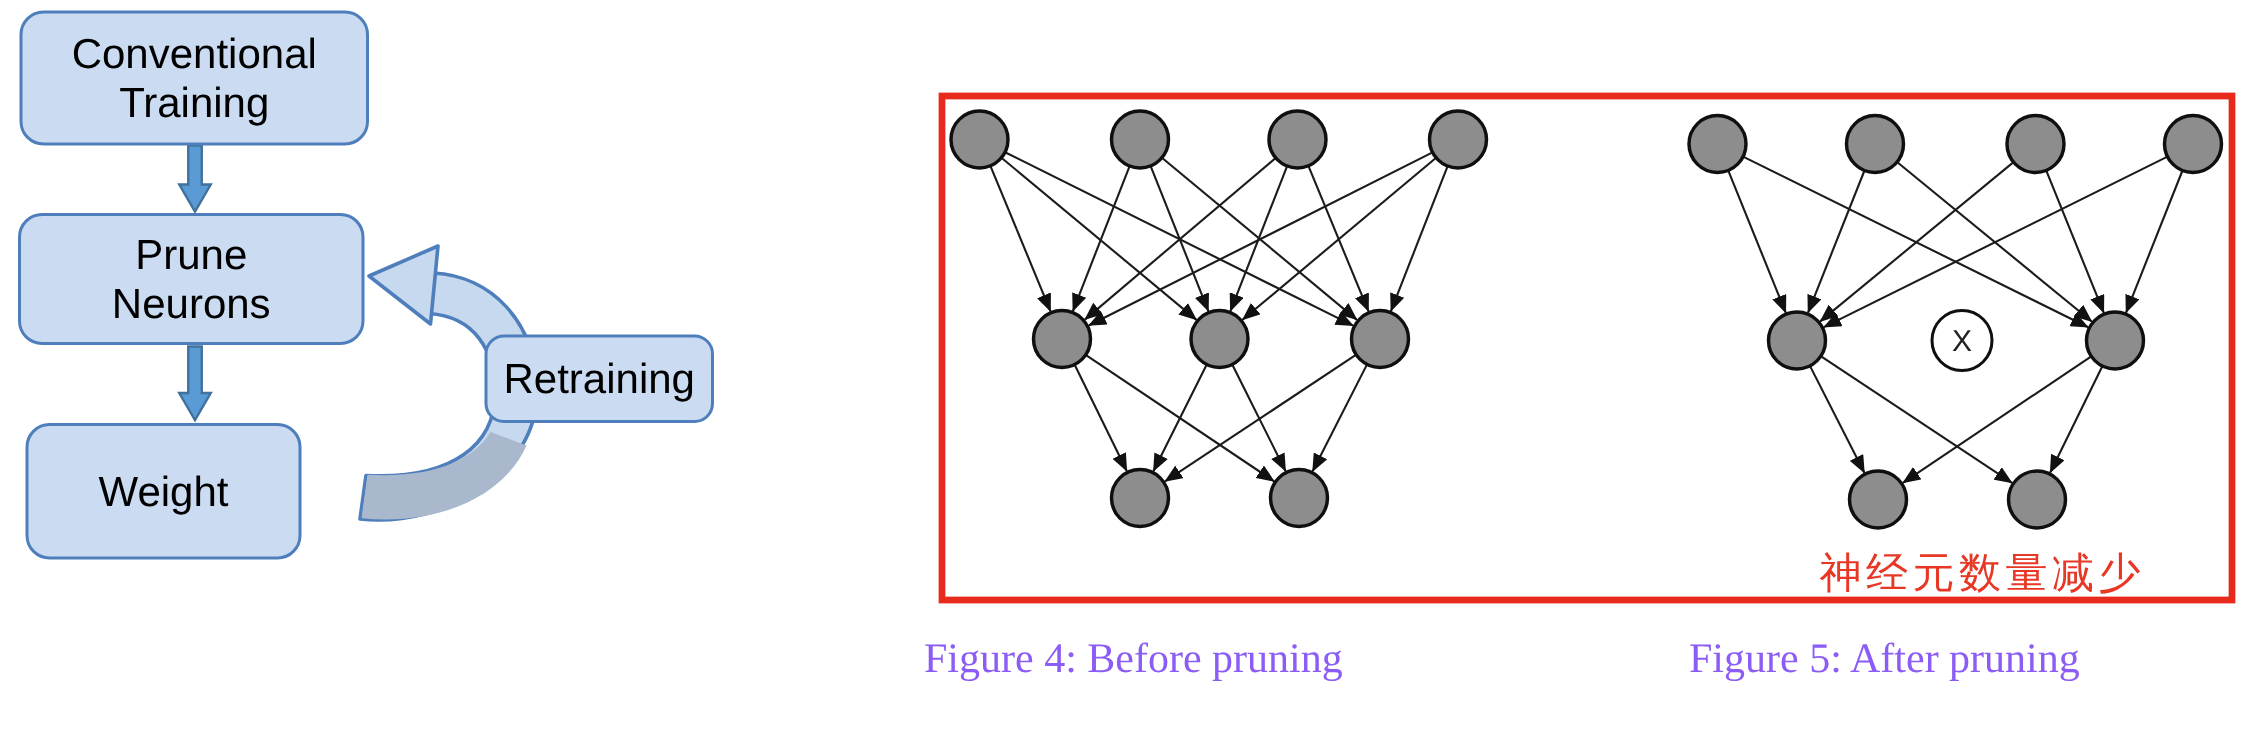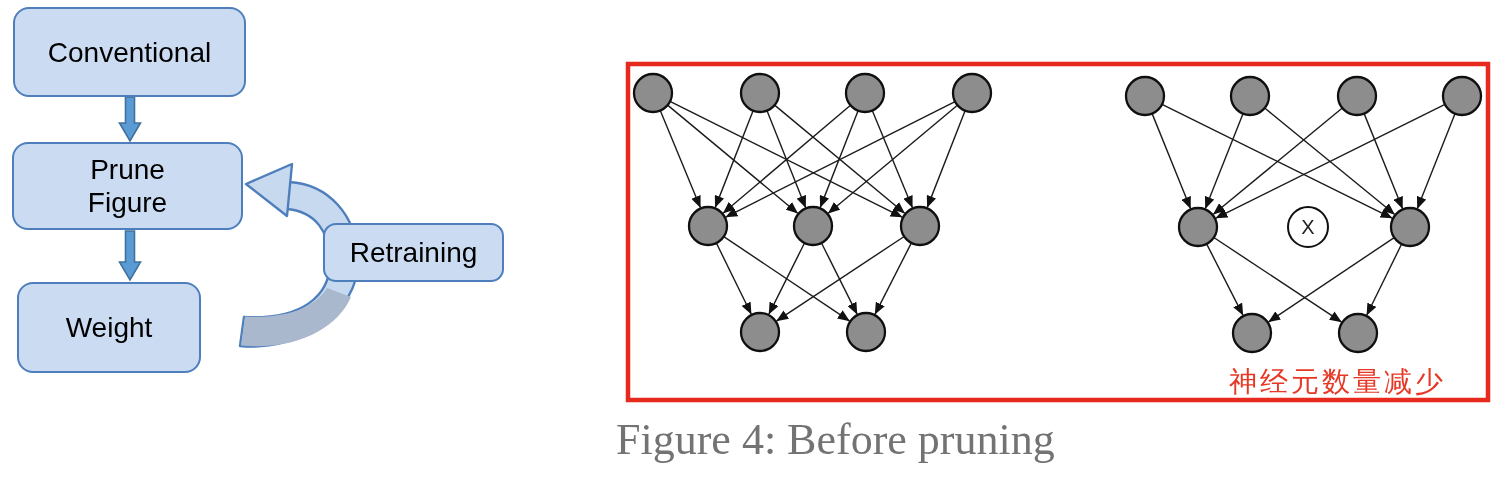--- a/index.html
+++ b/index.html
@@ -10,22 +10,22 @@
   #vector-layer{position:absolute;left:0;top:0;width:1506px;height:500px;}
   .fbox{
     position:absolute;display:flex;flex-direction:column;align-items:center;justify-content:center;
     background:var(--box-fill,#cbdcf2);
     border:2.6px solid var(--box-border,#4e7fbc);
     border-radius:16px;box-sizing:border-box;
     color:#000;font-size:28px;line-height:33px;text-align:center;
   }
   .fbox.small{border-radius:13px;}
   .caption{
-    position:absolute;color:#737373;font-family:"Liberation Serif",serif;
-    font-size:44px;line-height:39px;white-space:pre;
+    position:absolute;color:#8b5cf6;font-family:"Liberation Serif",serif;
+    font-size:28px;line-height:39px;white-space:pre;
   }
   #pruned-note{
     position:absolute;color:var(--annotation-red,#e73826);
     font-size:28px;letter-spacing:3px;white-space:pre;
   }
 </style>
 </head>
 <body>
 
 <div id="stage">
@@ -97,32 +97,34 @@
           <text x="1308" y="234" text-anchor="middle" font-size="20" font-family="&quot;Liberation Sans&quot;, sans-serif" fill="#222">X</text>
           <circle cx="1410" cy="227" r="19" fill="#8d8d8d" stroke="#0f0f0f" stroke-width="2.3"></circle>
           <circle cx="1252" cy="333" r="19" fill="#8d8d8d" stroke="#0f0f0f" stroke-width="2.3"></circle>
           <circle cx="1358" cy="333" r="19" fill="#8d8d8d" stroke="#0f0f0f" stroke-width="2.3"></circle>
         </g>
       </g>
   </svg>
 
   <div class="fbox" style="left:13px;top:7px;width:233px;height:90px;">
     <span>Conventional</span>
+    <span>Training</span>
   </div>
   <div class="fbox" style="left:12px;top:142px;width:231px;height:88px;text-align:center;">
     <span>Prune</span>
-    <span>Figure</span>
+    <span>Neurons</span>
   </div>
   <div class="fbox" style="left:17px;top:282px;width:184px;height:91px;">
     <span>Weight</span>
   </div>
-  <div class="fbox small" style="left:323px;top:223px;width:181px;height:59px;">
+  <div class="fbox small" style="left:323px;top:223px;width:153px;height:59px;">
     <span>Retraining</span>
   </div>
 
   <div class="caption" style="left:10px;top:424px;">
     
     
   </div>
   <div class="caption" style="left:616px;top:420px;">Figure 4: Before pruning</div>
+  <div class="caption" style="left:1126px;top:420px;">Figure 5: After pruning</div>
 
-  <div id="pruned-note" style="left:1213px;top:363px;margin-left:16px;">神经元数量减少</div>
+  <div id="pruned-note" style="left:1213px;top:363px;">神经元数量减少</div>
 </div>
 
 </body></html>

